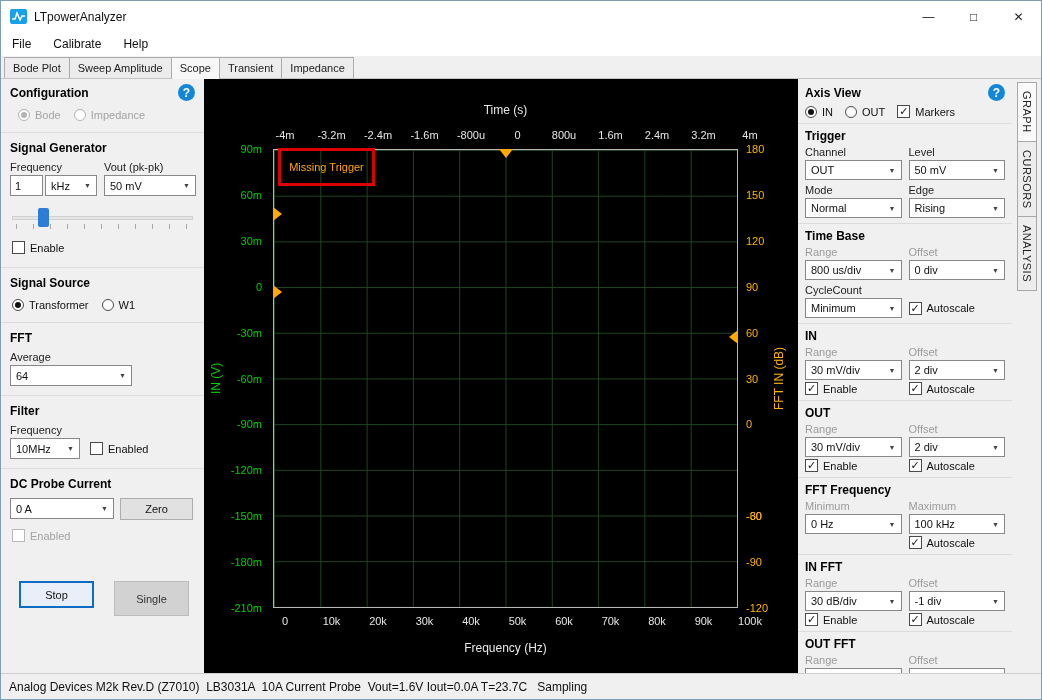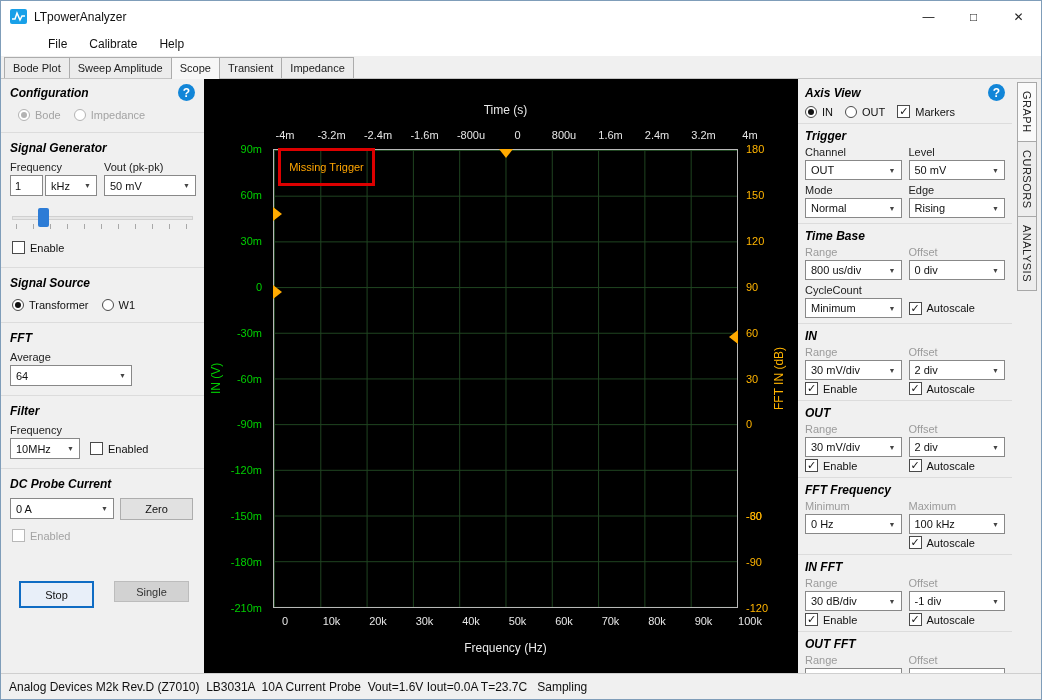--- a/index.html
+++ b/index.html
@@ -8,38 +8,38 @@
   .window{width:1042px;height:700px;border:1px solid #7f9db9;background:#737373;display:flex;flex-direction:column;}
 
   
   .titlebar{height:31px;background:#fff;display:flex;align-items:center;padding-left:9px;flex:none;}
   .app-icon{width:17px;height:15px;margin-right:7px;flex:none;display:flex;}
   .title-text{font-size:12px;color:#111;}
   .tb-spacer{flex:1;}
   .win-btn{width:45px;height:31px;display:flex;align-items:center;justify-content:center;font-size:12px;color:#222;}
 
   
-  .menubar{height:24px;background:#fff;display:flex;align-items:center;flex:none;font-size:12px;padding-left:36px;}
+  .menubar{height:24px;background:#fff;display:flex;align-items:center;flex:none;font-size:12px;}
   .menu-item{padding:4px 11px;color:#111;}
 
   
   .tabbar{height:23px;background:#f0f0f0;display:flex;align-items:flex-end;padding-left:3px;flex:none;border-bottom:1px solid #c4c4c4;}
   .tab{font-size:11px;padding:4px 8px;border:1px solid #acacac;border-bottom:none;background:#ececec;margin-right:-1px;color:#222;white-space:nowrap;}
   .tab.active{background:#f7f7f7;position:relative;z-index:2;margin-bottom:-1px;padding-bottom:5px;}
 
   
   .content{height:594px;display:flex;flex:none;}
   .left-panel{width:203px;flex:none;background:#f0f0f0;overflow:hidden;}
   .plot-area{width:594px;flex:none;background:#000;position:relative;}
   .right-panel{width:214px;flex:none;background:#f0f0f0;overflow:hidden;}
   .side-strip{width:29px;flex:none;background:#f0f0f0;padding-top:3px;display:flex;flex-direction:column;align-items:center;}
 
   
   .sec-head{display:flex;align-items:center;justify-content:space-between;}
-  .sec-title{font-size:12px;font-weight:bold;color:#000;font-style:italic;}
+  .sec-title{font-size:12px;font-weight:bold;color:#000;}
   .help{width:17px;height:17px;border-radius:50%;background:#1286d8;color:#fff;font-size:12px;font-weight:bold;display:flex;align-items:center;justify-content:center;flex:none;}
   .lbl{font-size:11px;color:#222;margin:5px 0 2px;}
   .lbl.dim{color:#9b9b9b;}
   .radio{display:inline-flex;align-items:center;gap:5px;font-size:11px;color:#111;}
   .rd{width:12px;height:12px;border:1px solid #4a4a4a;border-radius:50%;background:#fff;position:relative;flex:none;}
   .rd.selected::after{content:"";position:absolute;left:2px;top:2px;right:2px;bottom:2px;border-radius:50%;background:#111;}
   .check{display:inline-flex;align-items:center;gap:5px;font-size:11px;color:#111;}
   .cb{width:13px;height:13px;border:1px solid #4a4a4a;background:#fff;display:flex;align-items:center;justify-content:center;font-size:11px;line-height:1;color:#111;flex:none;}
   .cb.checked::after{content:"✓";}
   .disabled{color:#a3a3a3;}
@@ -70,21 +70,21 @@
   .sg-enable{margin-top:10px;margin-left:2px;}
   .fft-combo{width:122px;}
   .filter-row{display:flex;gap:10px;align-items:center;}
   .filter-combo{width:70px;}
   .dc-row{display:flex;gap:6px;}
   .dc-combo{width:104px;}
   .btn-zero{width:73px;height:22px;}
   .dc-enabled{margin-top:9px;margin-left:2px;}
   .run-row{display:flex;gap:20px;padding:26px 9px 0 18px;}
   .btn-stop{width:75px;height:27px;border:2px solid #0f6cc4;background:#e8eff9;}
-  .btn-single{width:75px;height:21px;background:#d2d2d2;border:1px solid #bcbcbc;color:#333;}
+  .btn-single{width:75px;height:35px;background:#d2d2d2;border:1px solid #bcbcbc;color:#333;}
 
   
   .rp-section{padding:2px 7px 5px;border-top:1px solid #dcdcdc;}
   .rp-section.first{border-top:none;padding-top:5px;}
   .grid2{display:grid;grid-template-columns:1fr 1fr;column-gap:7px;row-gap:2px;align-items:center;}
   .grid2 .lbl{margin:2px 0 0;}
   .right-panel .combo{height:20px;}
   .row3{display:flex;align-items:center;gap:12px;margin-top:4px;}
 
   

